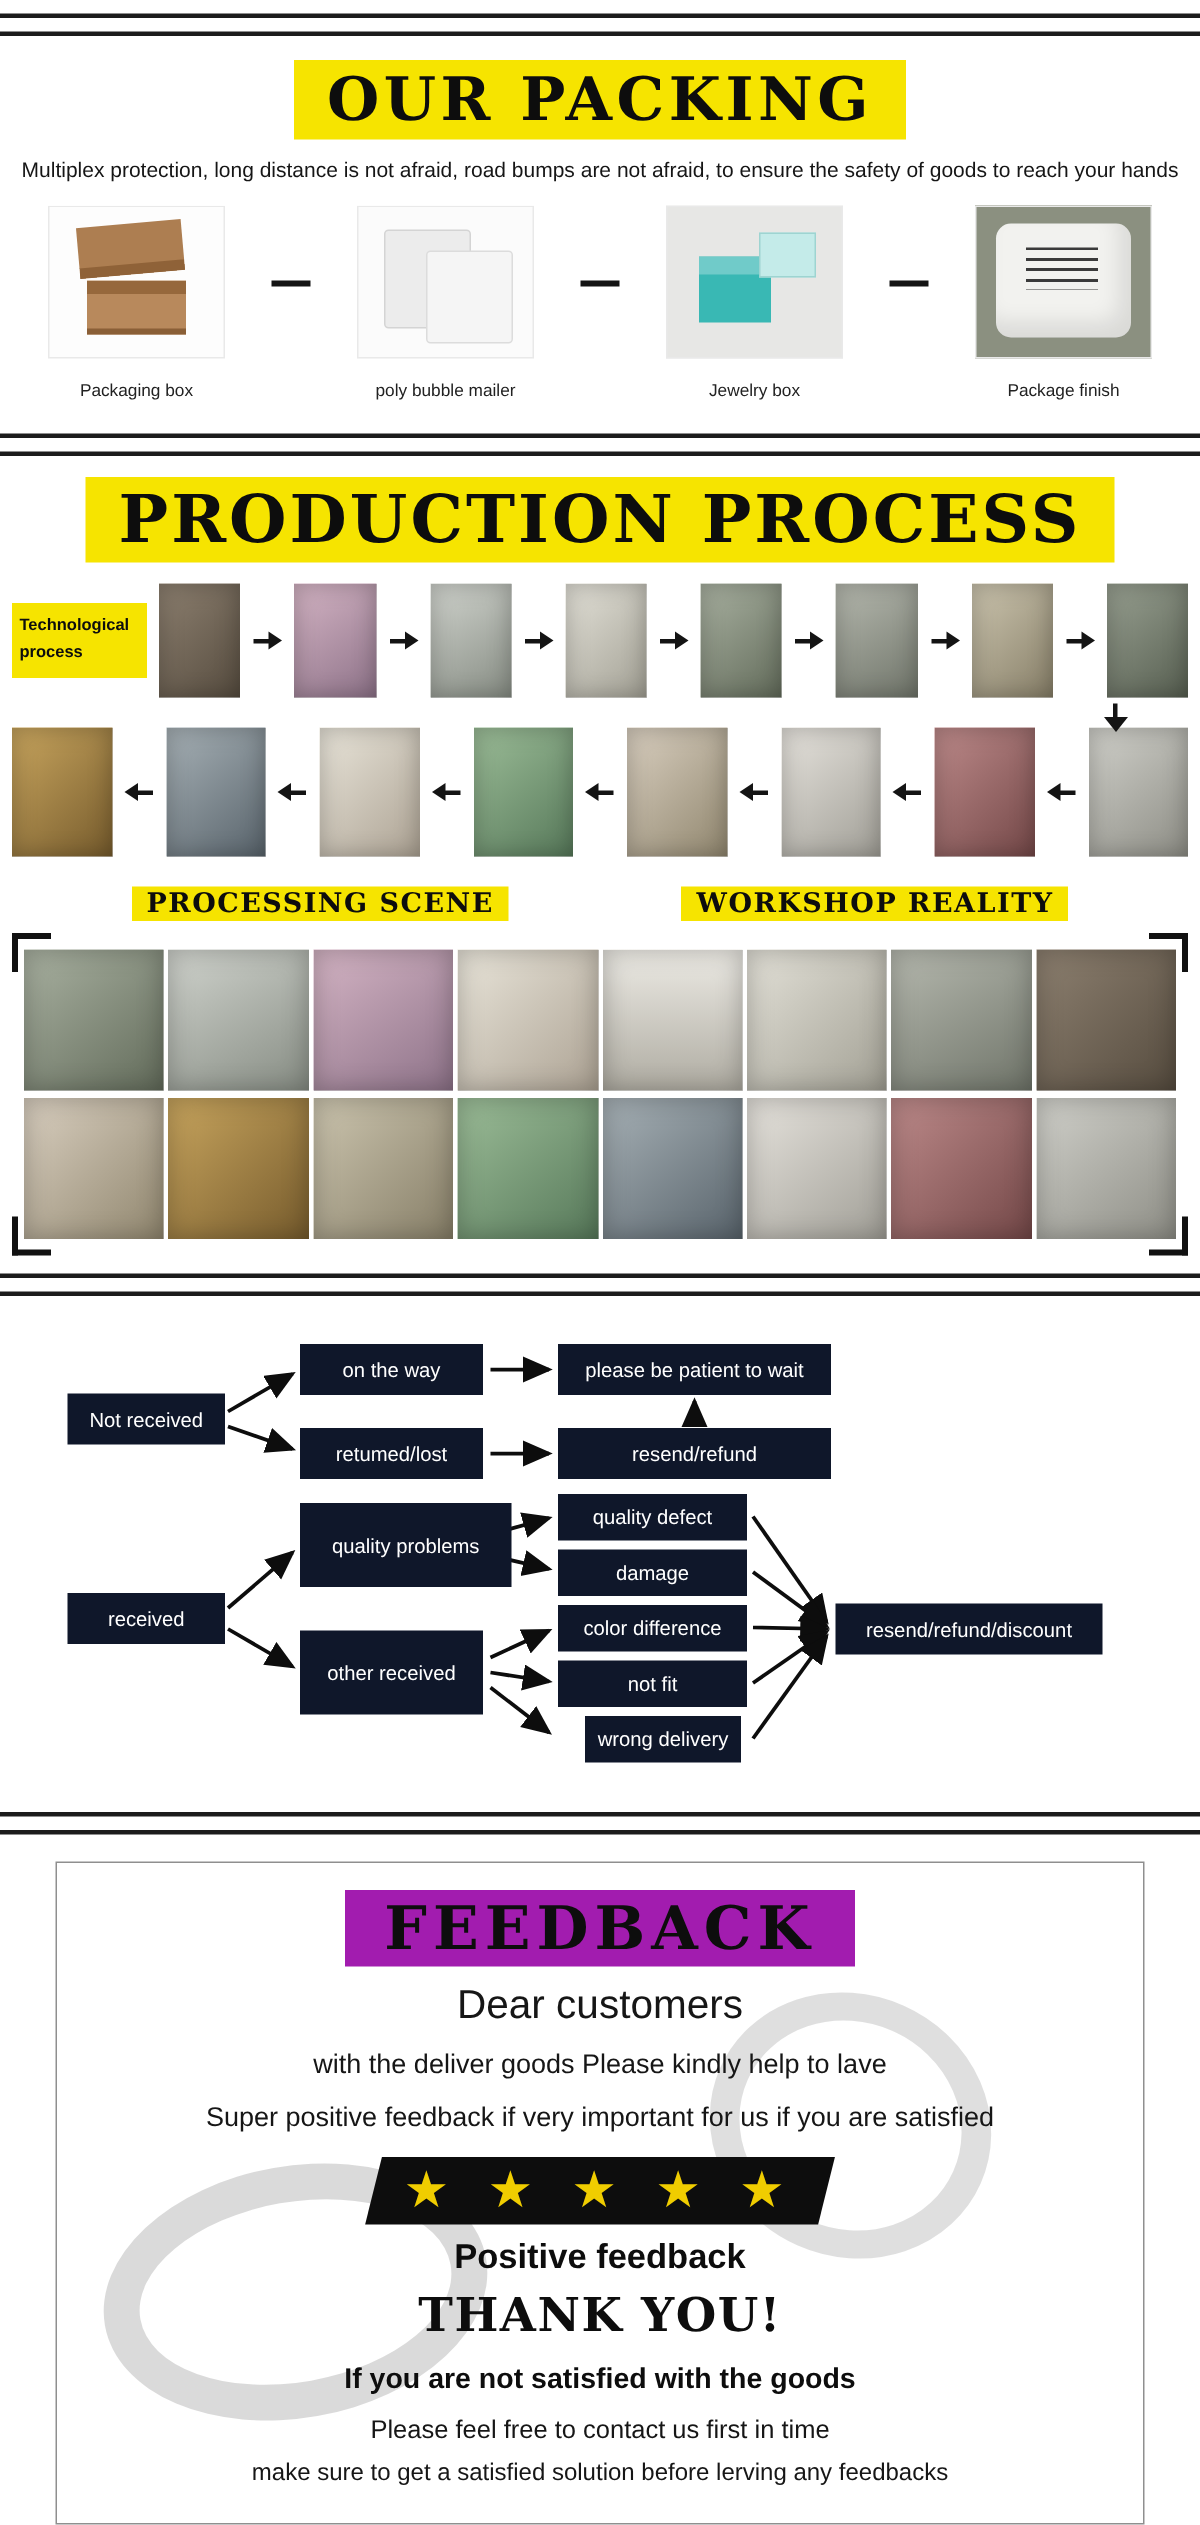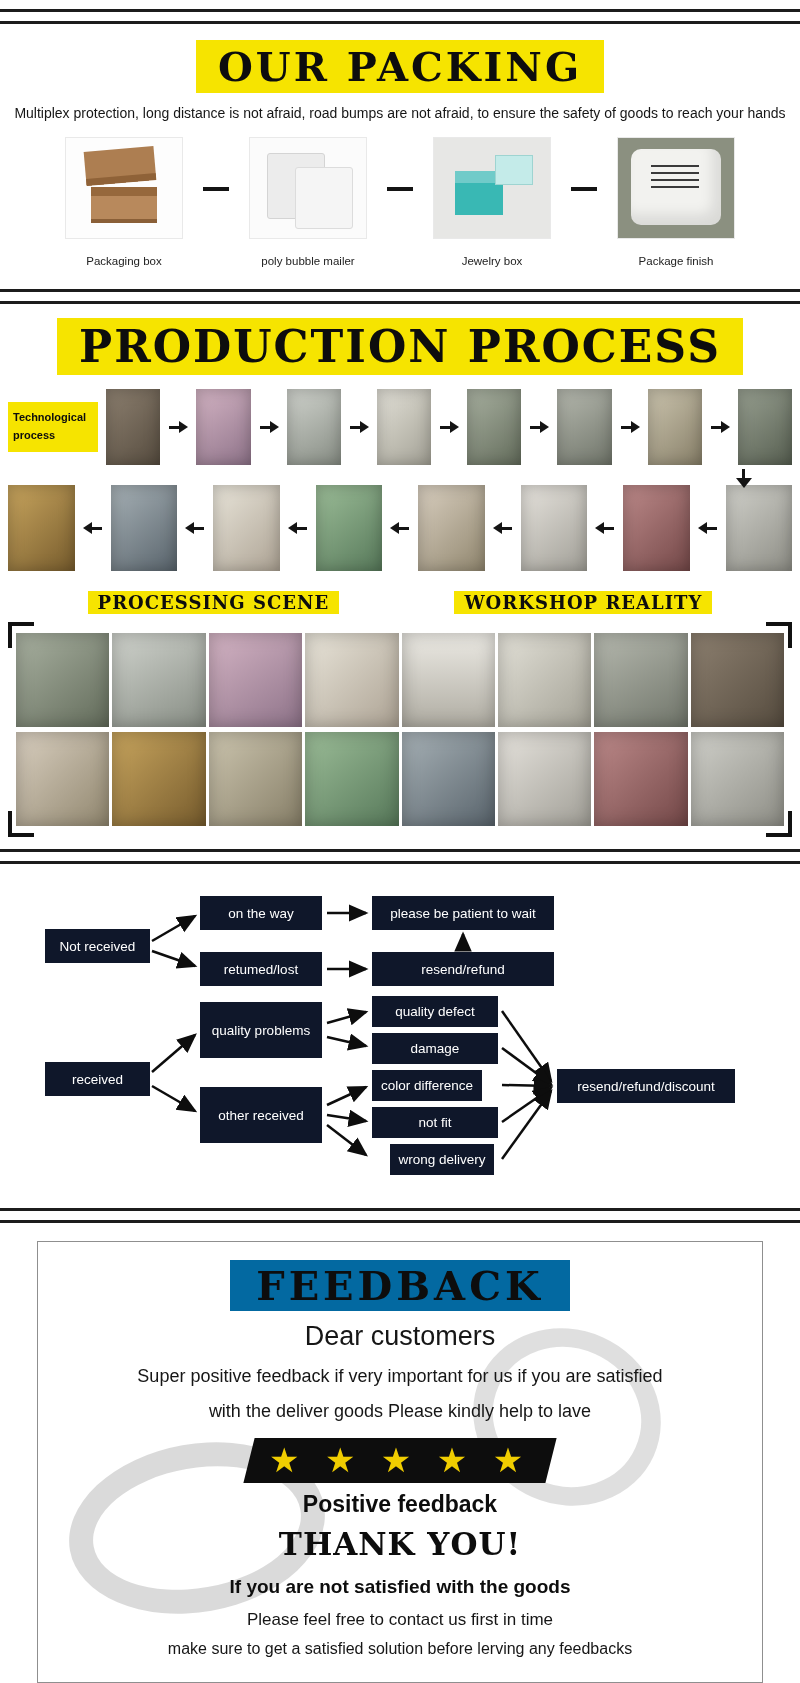--- a/index.html
+++ b/index.html
@@ -11,21 +11,21 @@
 
   
   .big-title{display:inline-block;background:#f6e400;color:#0d0d0d;
     font-family:"DejaVu Serif",serif;font-weight:bold;font-size:40px;
     letter-spacing:3px;padding:3px 22px;margin:0;}
   .big-title.prod{font-size:44px;letter-spacing:2px;}
 
   
   .packing{padding:16px 0 22px;}
   .subtitle{text-align:center;font-size:14px;margin:12px 8px 16px;color:#161616;}
-  .pack-row{display:flex;justify-content:center;align-items:flex-start;gap:14px;padding:0 10px;}
+  .pack-row{display:flex;justify-content:center;align-items:flex-start;gap:25px;padding:0 10px;}
   .pack-item{width:130px;text-align:center;}
   .pack-photo{width:118px;height:102px;margin:0 auto;position:relative;box-shadow:inset 0 0 0 1px #e9e9e9;}
   .pack-label{font-size:11.5px;margin-top:16px;color:#222;}
   .pk-dash{width:26px;height:4px;background:#141414;margin-top:50px;flex:0 0 auto;}
   .p1{background:#fdfdfd;}
   .box-lid{position:absolute;left:20px;top:12px;width:70px;height:34px;background:#ad7e51;
     transform:rotate(-5deg);box-shadow:inset 0 -7px 0 #8f6238;}
   .box-base{position:absolute;left:26px;top:50px;width:66px;height:36px;background:#b8895c;
     box-shadow:inset 0 9px 0 #96683c, inset 0 -4px 0 #8a5f37;}
   .p2{background:#fbfbfb;}
@@ -89,21 +89,21 @@
     justify-content:center;font-size:13.5px;text-align:center;}
 
   
   .fb-wrap{padding:18px 0 14px;}
   .fb-box{position:relative;width:704px;margin:0 auto;border:1px solid #8f8f8f;
     text-align:center;padding:18px 10px 24px;overflow:hidden;background:#fff;}
   .fb-content{position:relative;z-index:1;}
   .ring{position:absolute;border-radius:50%;z-index:0;}
   .ring.r1{width:150px;height:150px;right:100px;top:80px;border:20px solid rgba(150,150,150,.30);transform:rotate(24deg) scaleY(.92);}
   .ring.r2{width:210px;height:120px;left:30px;bottom:70px;border:24px solid rgba(140,140,140,.32);transform:rotate(-10deg);}
-  .fb-title{display:inline-block;background:#0369a1;color:#0d0d0d;font-family:"DejaVu Serif",serif;
+  .fb-title{display:inline-block;background:#a21caf;color:#0d0d0d;font-family:"DejaVu Serif",serif;
     font-weight:bold;font-size:40px;letter-spacing:4px;padding:2px 26px;margin:0;}
   .fb-greet{font-size:27px;margin-top:10px;color:#161616;}
   .fb-line{font-size:18px;margin-top:14px;color:#161616;}
   .stars-strip{display:inline-block;background:#0d0d0d;padding:3px 20px;margin-top:16px;transform:skewX(-14deg);}
   .stars-strip .stars{display:inline-block;transform:skewX(14deg);color:#f0cd00;font-size:34px;letter-spacing:8px;line-height:1.15;}
   .fb-positive{font-size:23px;font-weight:bold;margin-top:8px;color:#0d0d0d;}
   .fb-thanks{font-family:"DejaVu Serif",serif;font-weight:bold;font-size:31px;margin-top:8px;letter-spacing:1px;color:#0d0d0d;}
   .fb-warning{font-size:19px;font-weight:bold;margin-top:14px;color:#0d0d0d;}
   .fb-contact{font-size:17px;margin-top:12px;color:#161616;}
   .fb-solution{font-size:16px;margin-top:10px;color:#161616;}
@@ -264,42 +264,42 @@
         <line x1="482" y1="201" x2="531" y2="202" marker-end="url(#ah)"></line>
         <line x1="482" y1="238" x2="531" y2="204" marker-end="url(#ah)"></line>
         <line x1="482" y1="275" x2="531" y2="207" marker-end="url(#ah)"></line>
       </g>
     </svg>
     <div class="fbox" style="left:25px;top:45px;width:105px;height:34px">Not received</div>
     <div class="fbox" style="left:180px;top:12px;width:122px;height:34px">on the way</div>
     <div class="fbox" style="left:180px;top:68px;width:122px;height:34px">retumed/lost</div>
     <div class="fbox" style="left:352px;top:68px;width:182px;height:34px">resend/refund</div>
     <div class="fbox" style="left:352px;top:12px;width:182px;height:34px">please be patient to wait</div>
-    <div class="fbox" style="left:180px;top:118px;width:122px;height:56px">quality problems</div>
+    <div class="fbox" style="left:180px;top:118px;width:141px;height:56px">quality problems</div>
     <div class="fbox" style="left:25px;top:178px;width:105px;height:34px">received</div>
     <div class="fbox" style="left:180px;top:203px;width:122px;height:56px">other received</div>
     <div class="fbox" style="left:352px;top:112px;width:126px;height:31px">quality defect</div>
     <div class="fbox" style="left:352px;top:149px;width:126px;height:31px">damage</div>
-    <div class="fbox" style="left:352px;top:186px;width:110px;height:31px">color difference</div>
+    <div class="fbox" style="left:352px;top:186px;width:126px;height:31px">color difference</div>
     <div class="fbox" style="left:352px;top:223px;width:126px;height:31px">not fit</div>
     <div class="fbox" style="left:370px;top:260px;width:104px;height:31px">wrong delivery</div>
     <div class="fbox" style="left:537px;top:185px;width:178px;height:34px">resend/refund/discount</div>
   </section>
 
   <div class="divider"></div>
 
   <section class="fb-wrap">
     <div class="fb-box">
       <div class="ring r1"></div>
       <div class="ring r2"></div>
       <div class="fb-content">
         <h1 class="fb-title">FEEDBACK</h1>
         <div class="fb-greet">Dear customers</div>
+        <div class="fb-line">with the deliver goods Please kindly help to lave</div>
         <div class="fb-line">Super positive feedback if very important for us if you are satisfied</div>
-        <div class="fb-line">with the deliver goods Please kindly help to lave</div>
         <div>
           <div class="stars-strip">
             <span class="stars">★ ★ ★ ★ ★</span>
           </div>
         </div>
         <div class="fb-positive">Positive feedback</div>
         <div class="fb-thanks">THANK YOU!</div>
         <div class="fb-warning">If you are not satisfied with the goods</div>
         <div class="fb-contact">Please feel free to contact us first in time</div>
         <div class="fb-solution">make sure to get a satisfied solution before lerving any feedbacks</div>

